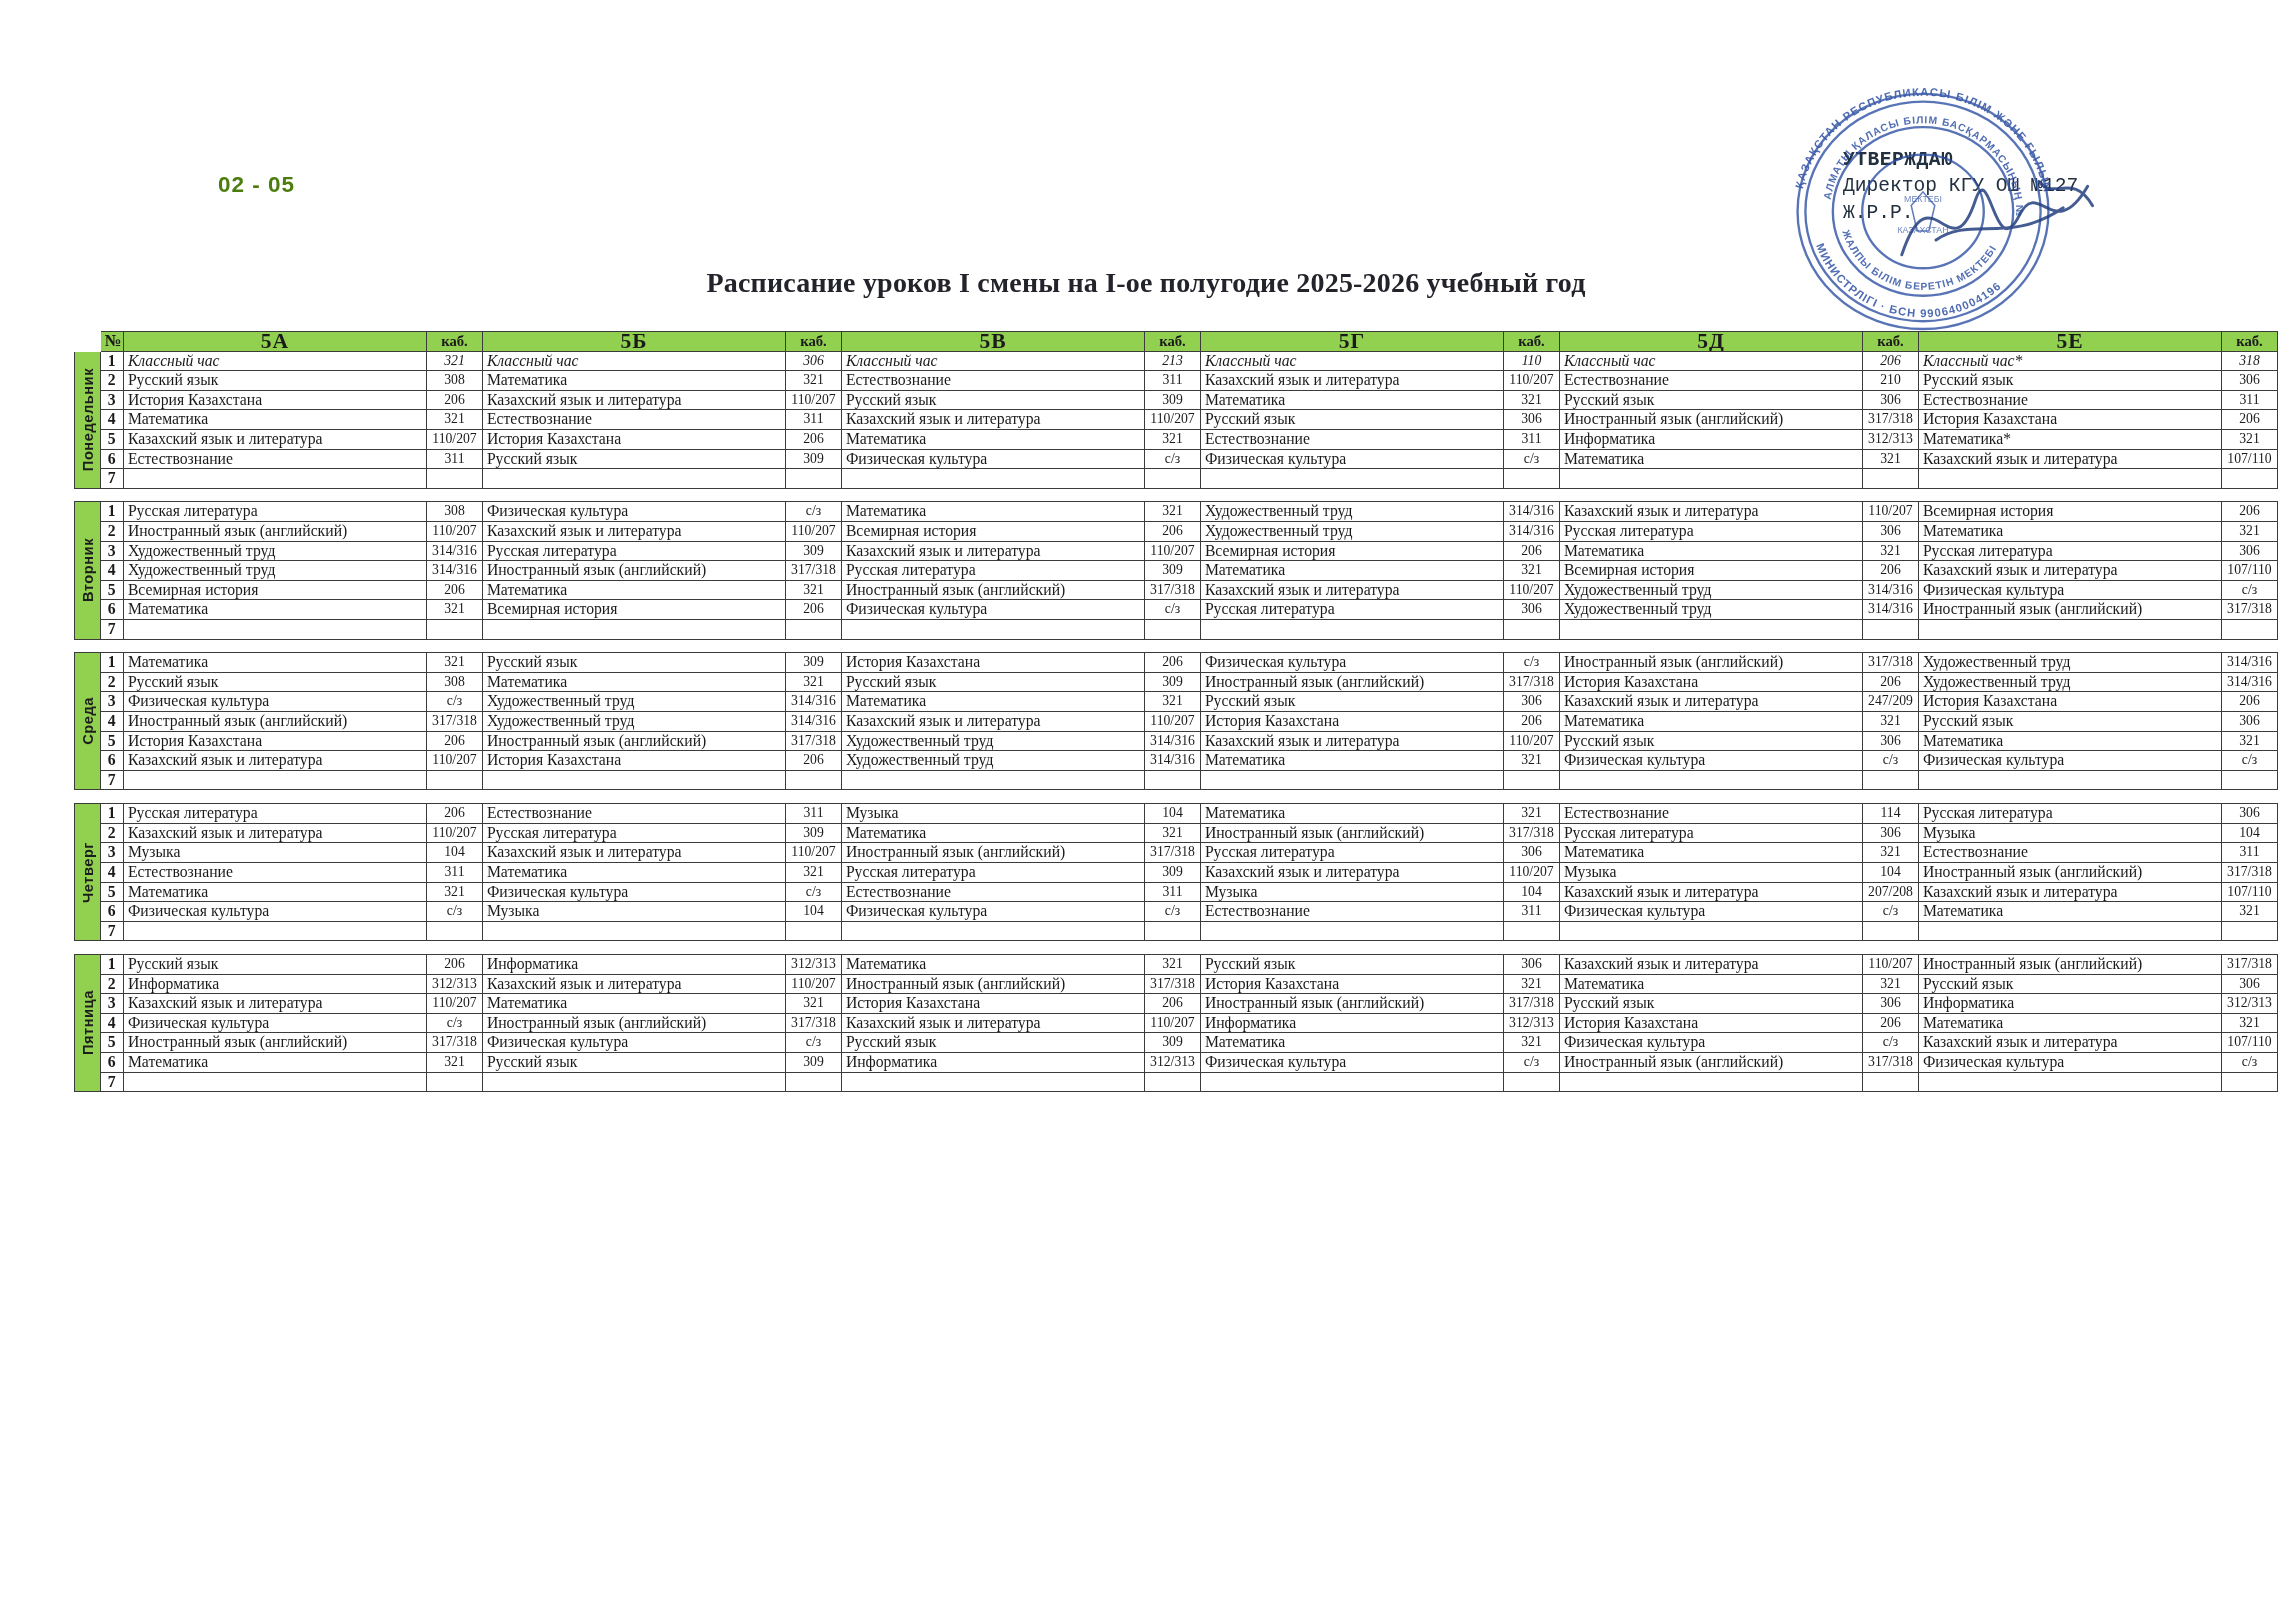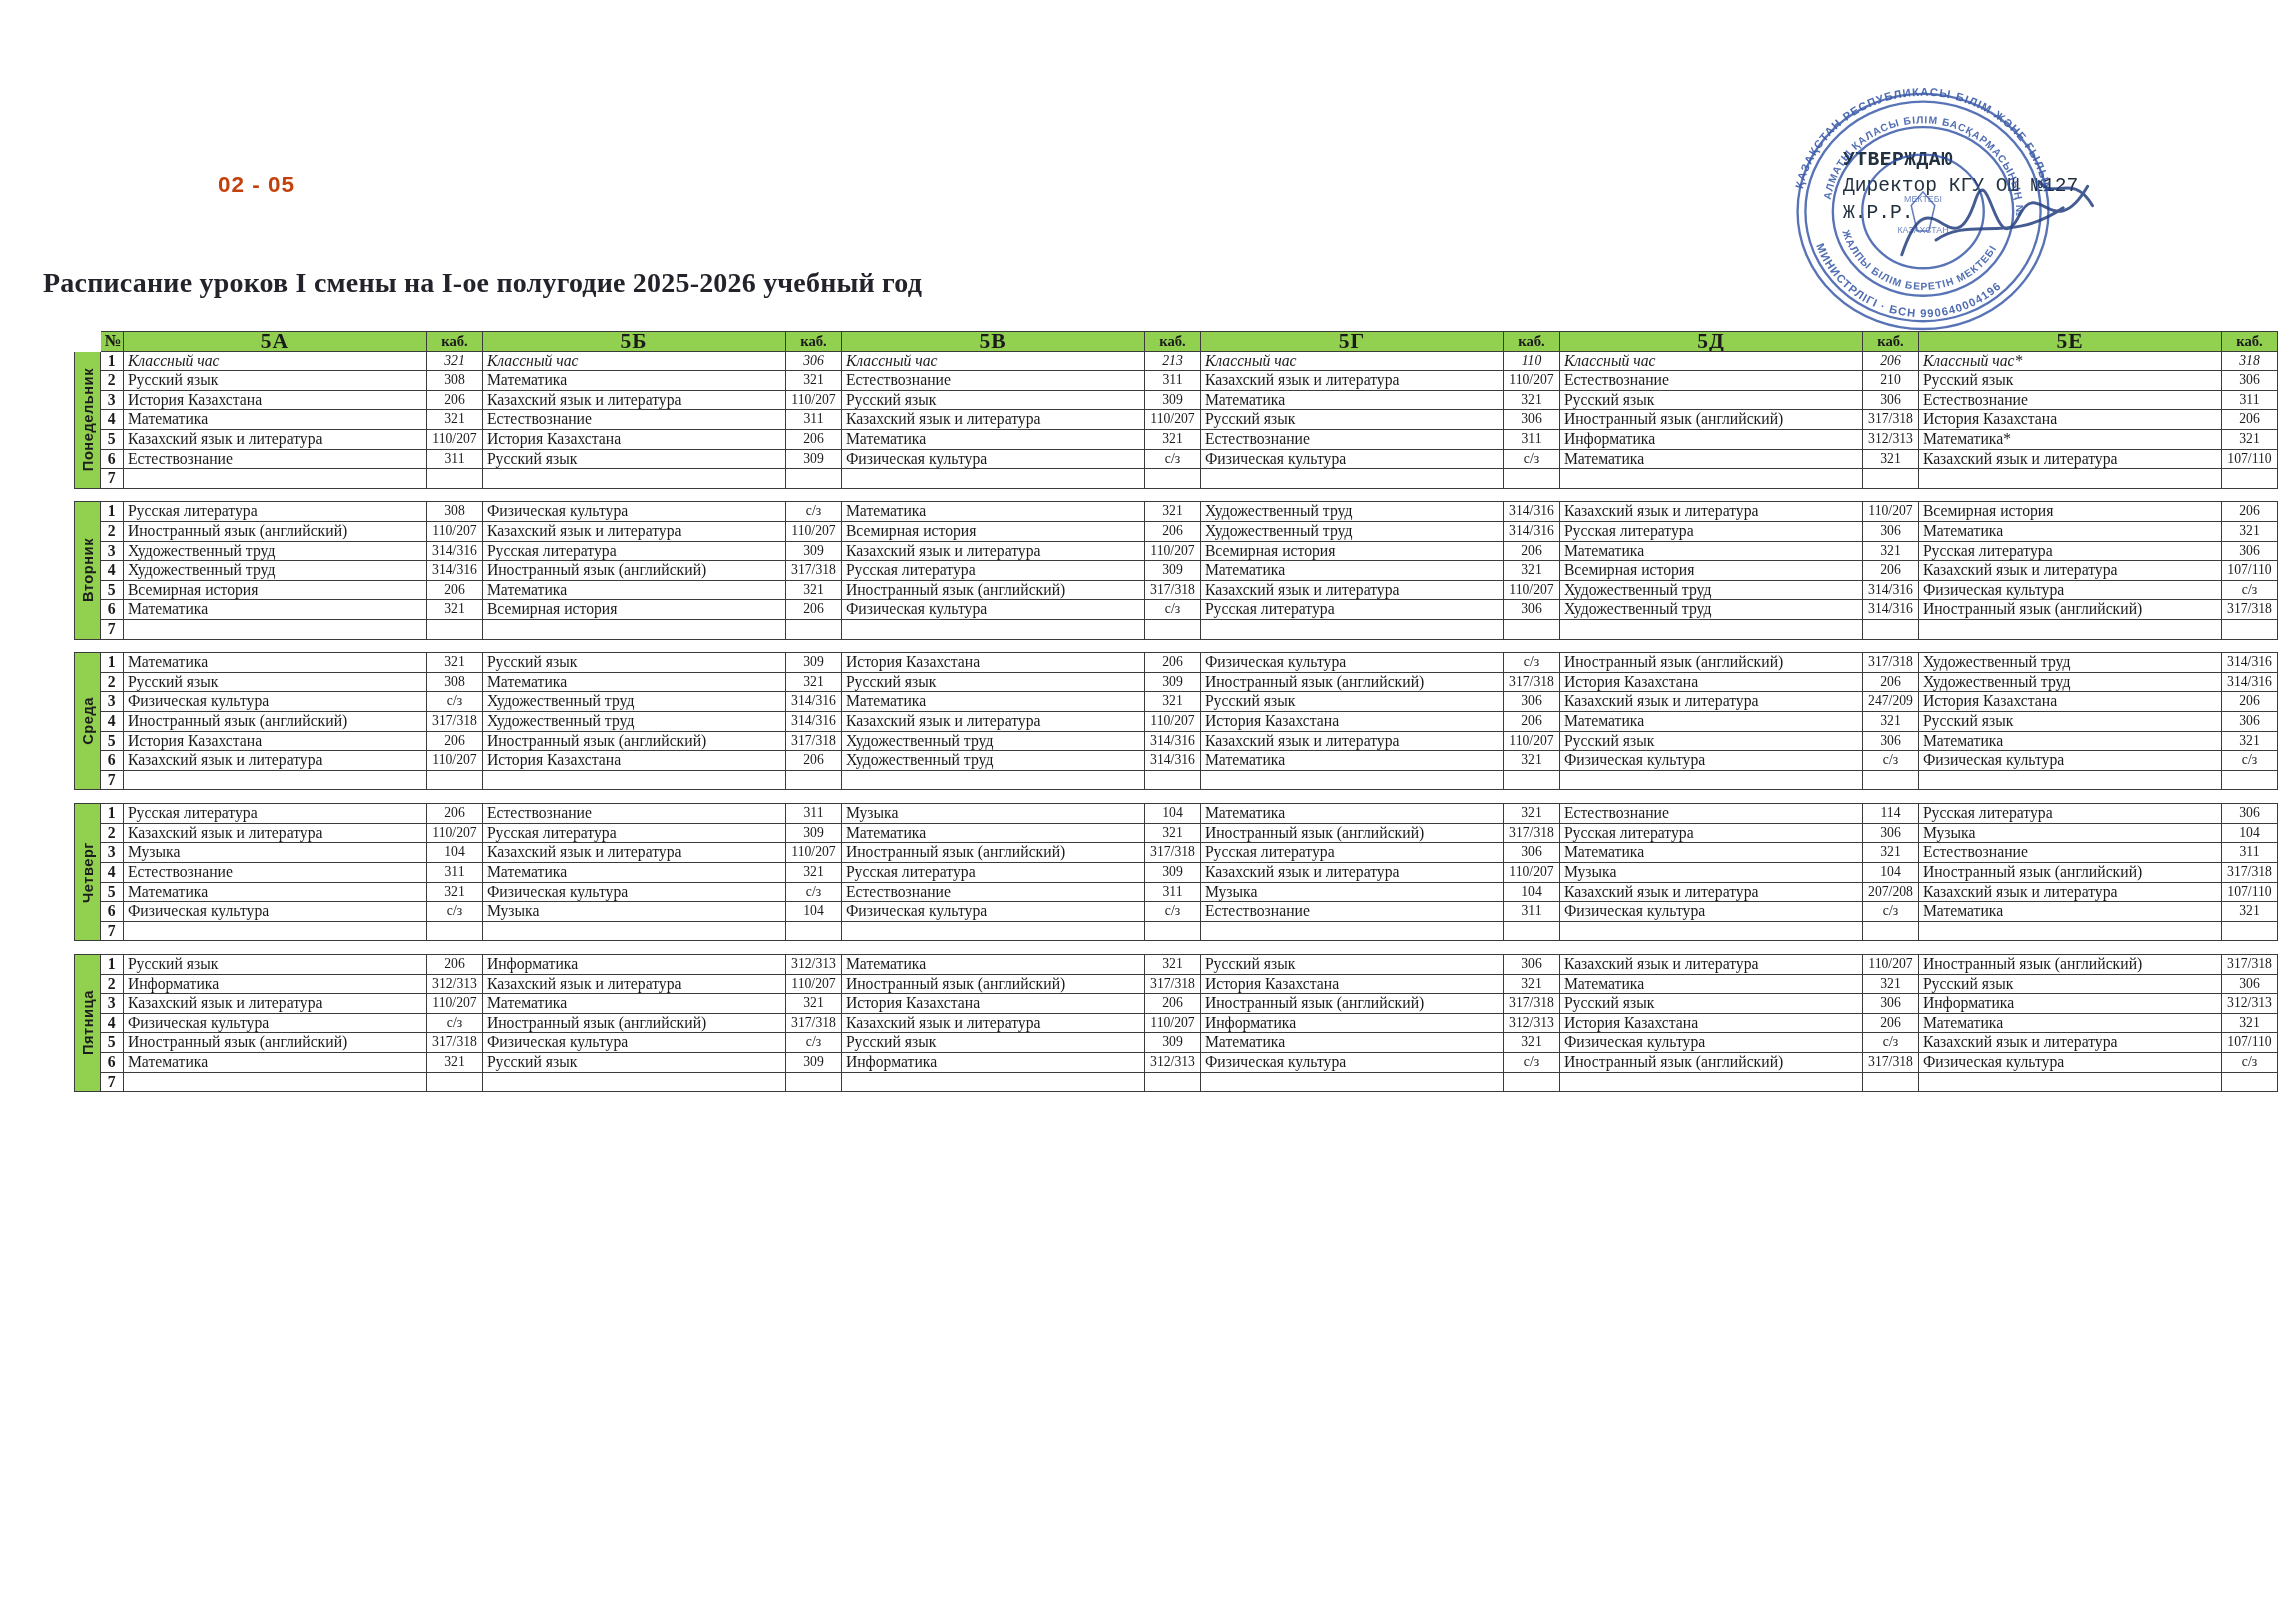--- a/index.html
+++ b/index.html
@@ -19,34 +19,33 @@
 
   
   #doc-code {
     position: absolute;
     left: 218px;
     top: 172px;
     font-family: "Liberation Sans", sans-serif;
     font-weight: bold;
     font-size: 22.5px;
     letter-spacing: 1px;
-    color: #c2410c;
+    color: #4d7c0f;
   }
 
   #page-title {
     position: absolute;
     left: 0;
     right: 0;
     top: 267px;
-    text-align: left;
+    text-align: center;
     font-size: 28px;
     font-weight: bold;
     color: #23232b;
     letter-spacing: 0.2px;
-    margin-left: 43px;
   }
 
   
   #approval-block {
     position: absolute;
     left: 1843px;
     top: 147px;
     width: 353px;
     font-size: 19.6px;
     line-height: 1.35;

